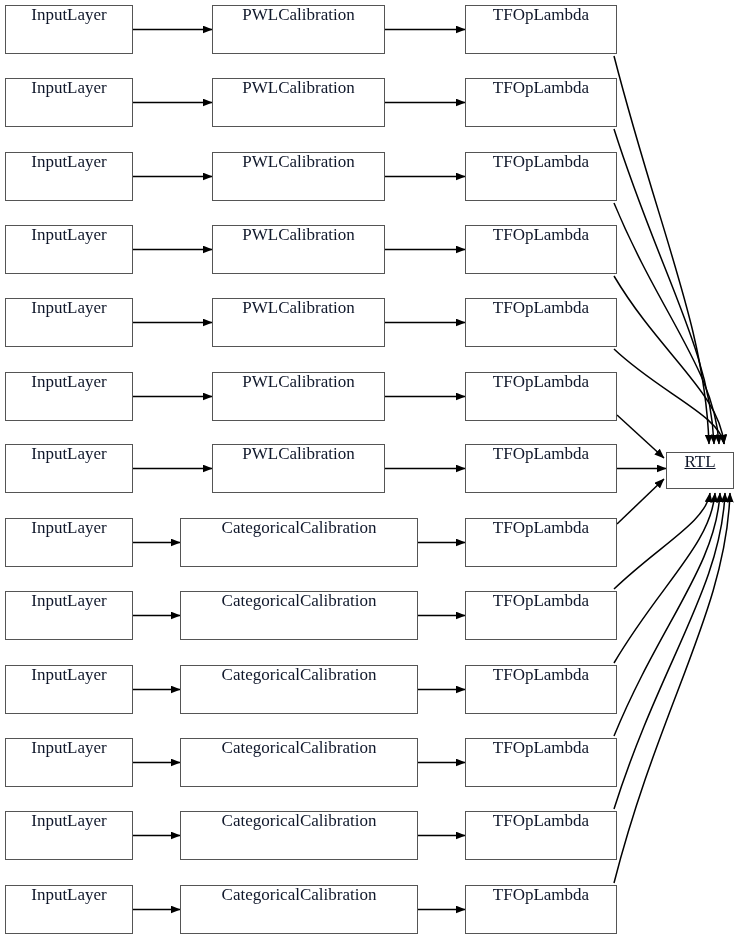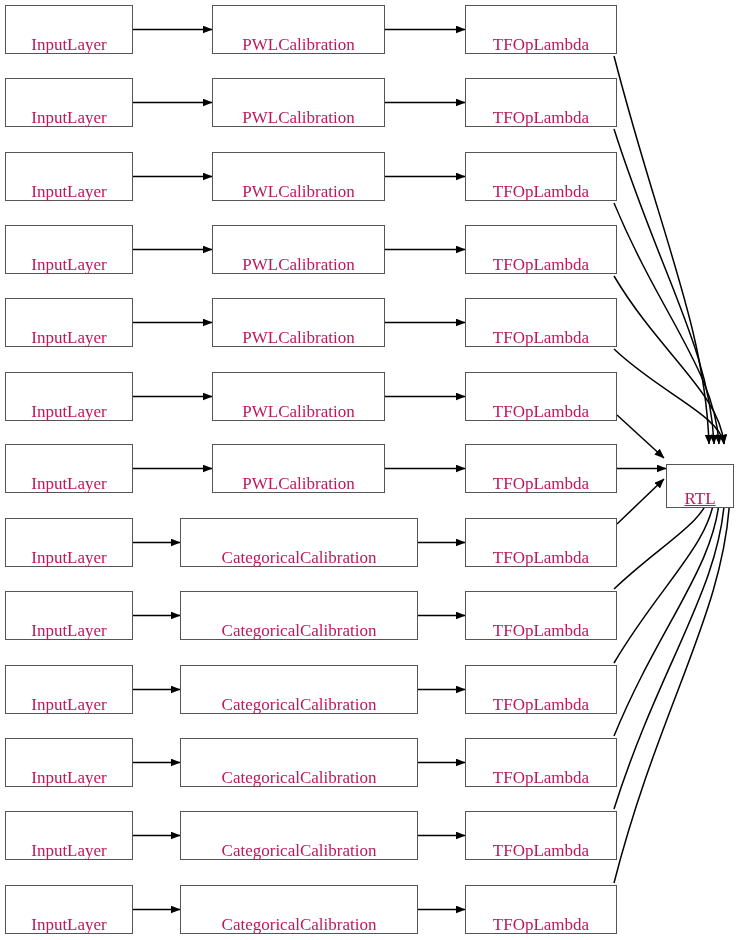--- a/index.html
+++ b/index.html
@@ -29,23 +29,23 @@
     top: 0;
     width: 741px;
     height: 940px;
   }
   .node {
     position: absolute;
     box-sizing: border-box;
     border: 1.4px solid #555555;
     background: #ffffff;
     display: flex;
-    align-items: flex-end;
+    align-items: flex-start;
     justify-content: center;
-    color: #be185d;
+    color: #0f172a;
     font-family: "Liberation Serif", "DejaVu Serif", serif;
     font-size: 17px;
     line-height: 1;
     white-space: nowrap;
   }
   .node-label {
     display: block;
   }
 </style>
 </head>
@@ -92,21 +92,21 @@
       <path d="M418,762.5 L465,762.5" stroke="#000000" stroke-width="1.5" fill="none" marker-end="url(#ah)"></path>
       <path d="M614,736 C660,624.22 716,565.9 720,493" stroke="#000000" stroke-width="1.5" fill="none" marker-end="url(#ah)"></path>
       <path d="M133,835.5 L180,835.5" stroke="#000000" stroke-width="1.5" fill="none" marker-end="url(#ah)"></path>
       <path d="M418,835.5 L465,835.5" stroke="#000000" stroke-width="1.5" fill="none" marker-end="url(#ah)"></path>
       <path d="M614,809 C660,663.64 721,587.8 725,493" stroke="#000000" stroke-width="1.5" fill="none" marker-end="url(#ah)"></path>
       <path d="M133,909.5 L180,909.5" stroke="#000000" stroke-width="1.5" fill="none" marker-end="url(#ah)"></path>
       <path d="M418,909.5 L465,909.5" stroke="#000000" stroke-width="1.5" fill="none" marker-end="url(#ah)"></path>
       <path d="M614,883 C660,703.6 726,610 730,493" stroke="#000000" stroke-width="1.5" fill="none" marker-end="url(#ah)"></path>
     </svg>
   <div id="node-layer">
-      <div class="node" style="left: 666px; top: 464px; width: 68px; height: 44px; text-decoration: underline;">
+      <div class="node" style="left: 666px; top: 452px; width: 68px; height: 37px; text-decoration: underline;">
         <span class="node-label">RTL</span>
       </div>
       <div class="node" style="left: 5px; top: 5px; width: 128px; height: 49px;">
         <span class="node-label">InputLayer</span>
       </div>
       <div class="node" style="left: 212px; top: 5px; width: 173px; height: 49px;">
         <span class="node-label">PWLCalibration</span>
       </div>
       <div class="node" style="left: 465px; top: 5px; width: 152px; height: 49px;">
         <span class="node-label">TFOpLambda</span>

